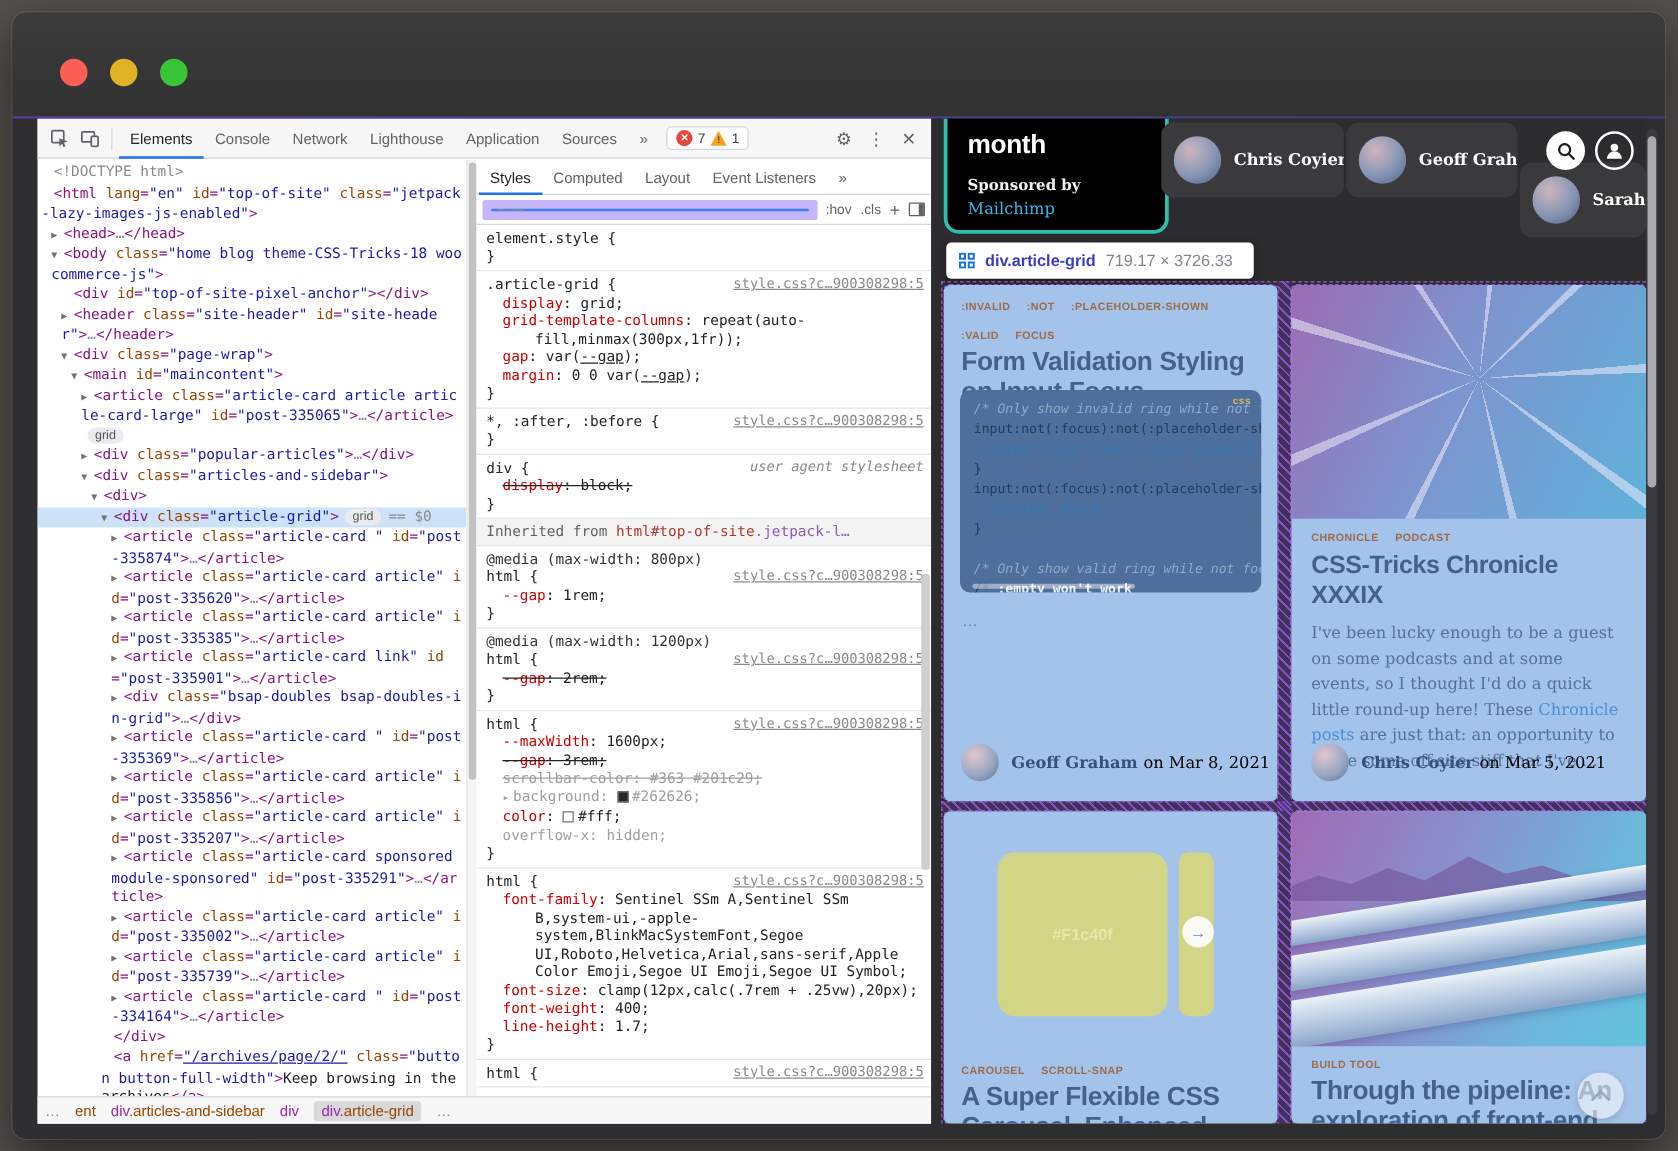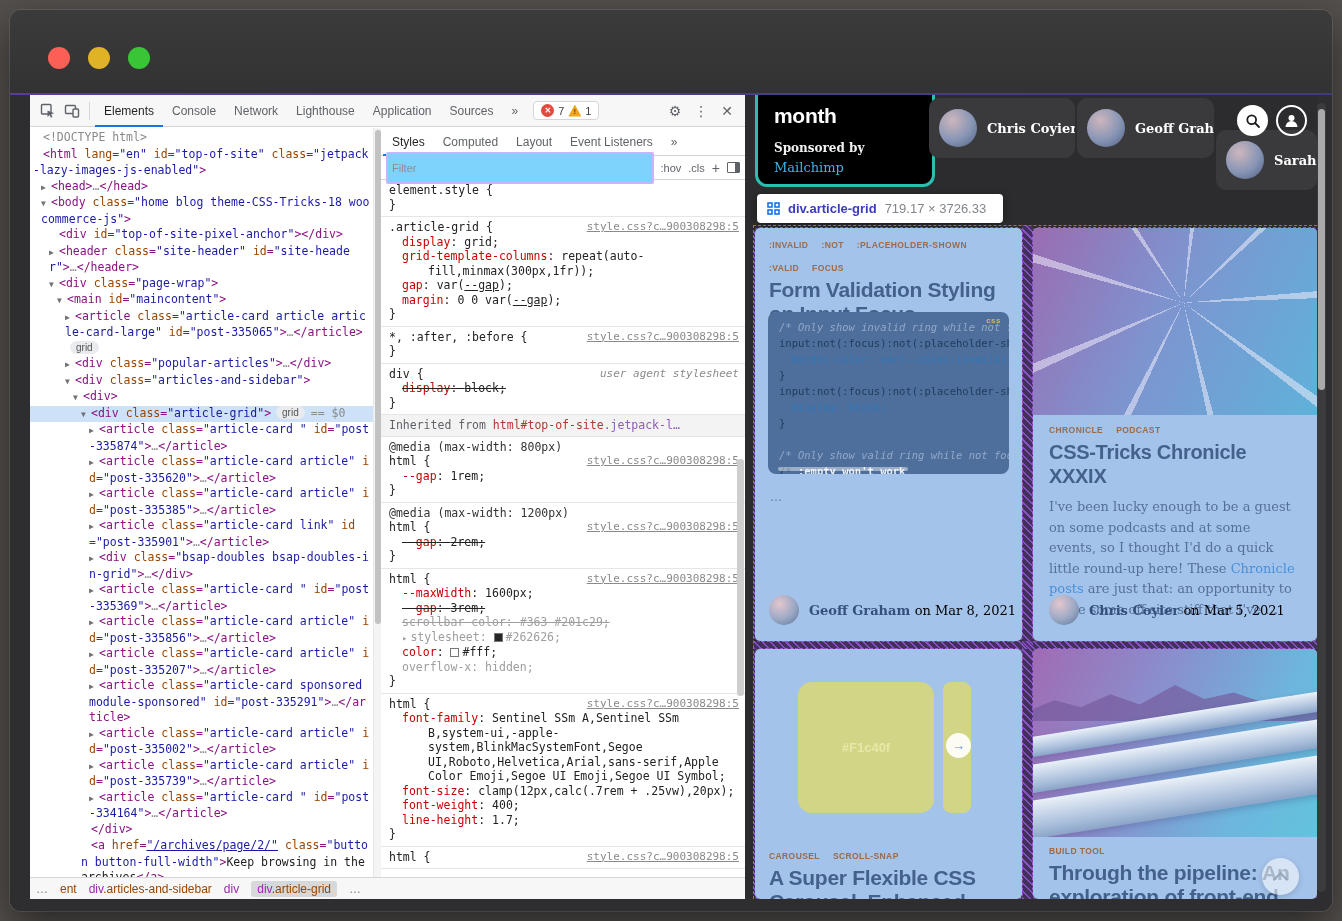--- a/index.html
+++ b/index.html
@@ -47,22 +47,22 @@
   .tail{color:#8a8a8a;margin-left:6px;}
   .tree-sb{width:8px;background:#f4f4f4;border-left:1px solid #e8e8e8;position:relative;flex:0 0 auto;}
   .tree-sb .thumb{position:absolute;left:1px;top:2px;width:6px;height:66%;background:#c2c2c2;border-radius:3px;}
 
   
   .styles-pane{flex:1;display:flex;flex-direction:column;overflow:hidden;}
   .st-tabs{height:28px;border-bottom:1px solid #d6d6d6;display:flex;align-items:center;padding-left:2px;flex:0 0 auto;}
   .st-tab{padding:0 9px;height:28px;display:flex;align-items:center;font-size:12px;color:#5f6368;white-space:nowrap;}
   .st-tab.active{color:#1f2123;box-shadow:inset 0 -2px 0 #1a73e8;}
   .st-filter{height:24px;border-bottom:1px solid #d6d6d6;display:flex;align-items:center;padding:0 5px;gap:7px;flex:0 0 auto;}
-  .filter-input{flex:1;height:32px;border:2px solid #c4b5fd;border-radius:2px;font:11px "Liberation Sans",sans-serif;
-    padding:0 4px;color:#333;background:#7dd3fc;outline:none;}
+  .filter-input{flex:1;height:16px;border:7px solid #c4b5fd;border-radius:2px;font:11px "Liberation Sans",sans-serif;
+    padding:0 4px;color:#333;background:#3b82f6;outline:none;}
   .filter-input::placeholder{color:#8a8f94;}
   .hovcls{font-size:11px;color:#5f6368;white-space:nowrap;}
   .plus{font-size:14px;color:#5f6368;}
   .panel-icon{width:13px;height:11px;border:1px solid #5f6368;border-radius:1px;position:relative;}
   .panel-icon::after{content:"";position:absolute;right:0;top:0;bottom:0;width:4px;background:#5f6368;}
   .st-rules{flex:1;overflow:hidden;font:11.5px/14.5px "DejaVu Sans Mono",monospace;color:#222;position:relative;}
   .rule{border-bottom:1px solid #e6e6e6;padding:3px 6px 4px 8px;}
   .media{color:#333;}
   .src{float:right;color:#8a8a8a;text-decoration:underline;margin-left:8px;font-size:11px;}
   .src.ua{text-decoration:none;font-style:italic;}
@@ -313,21 +313,21 @@
                   <div class="media">@media (max-width: 1200px)</div>
                   <div class="selline"><span class="src">style.css?c…900308298:5</span><span class="seltext">html {</span></div>
                   <div class="prop struck"><span class="pin"><span class="pn">--gap</span>: <span class="pv">2rem</span>;</span></div>
                   <div class="brace">}</div>
                 </div>
                 <div class="rule">
                   <div class="selline"><span class="src">style.css?c…900308298:5</span><span class="seltext">html {</span></div>
                   <div class="prop"><span class="pin"><span class="pn">--maxWidth</span>: <span class="pv">1600px</span>;</span></div>
                   <div class="prop struck"><span class="pin"><span class="pn">--gap</span>: <span class="pv">3rem</span>;</span></div>
                   <div class="prop struck gray"><span class="pin"><span class="pn">scrollbar-color</span>: <span class="pv">#363 #201c29</span>;</span></div>
-                  <div class="prop gray"><span class="pin"><span class="parr">▸</span><span class="pn">stylesheet</span>: <span class="swatch" style="background: rgb(38, 38, 38);"></span><span class="pv">#262626</span>;</span></div>
+                  <div class="prop gray"><span class="pin"><span class="parr">▸</span><span class="pn">background</span>: <span class="swatch" style="background: rgb(38, 38, 38);"></span><span class="pv">#262626</span>;</span></div>
                   <div class="prop"><span class="pin"><span class="pn">color</span>: <span class="swatch" style="background: rgb(255, 255, 255);"></span><span class="pv">#fff</span>;</span></div>
                   <div class="prop gray"><span class="pin"><span class="pn">overflow-x</span>: <span class="pv">hidden</span>;</span></div>
                   <div class="brace">}</div>
                 </div>
                 <div class="rule">
                   <div class="selline"><span class="src">style.css?c…900308298:5</span><span class="seltext">html {</span></div>
                   <div class="prop"><span class="pin"><span class="pn">font-family</span>: <span class="pv">Sentinel SSm A,Sentinel SSm B,system-ui,-apple-system,BlinkMacSystemFont,Segoe UI,Roboto,Helvetica,Arial,sans-serif,Apple Color Emoji,Segoe UI Emoji,Segoe UI Symbol</span>;</span></div>
                   <div class="prop"><span class="pin"><span class="pn">font-size</span>: <span class="pv">clamp(12px,calc(.7rem + .25vw),20px)</span>;</span></div>
                   <div class="prop"><span class="pin"><span class="pn">font-weight</span>: <span class="pv">400</span>;</span></div>
                   <div class="prop"><span class="pin"><span class="pn">line-height</span>: <span class="pv">1.7</span>;</span></div>

